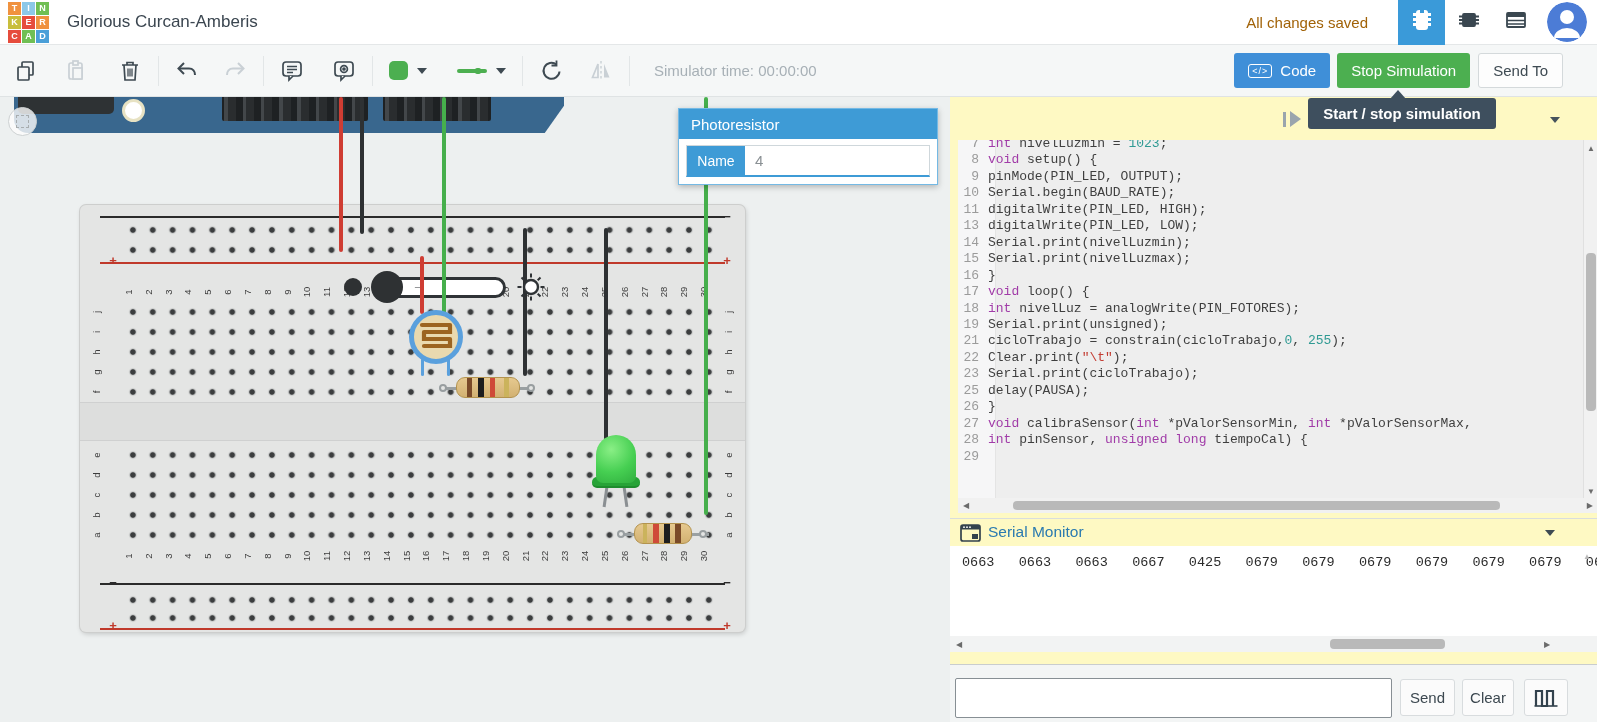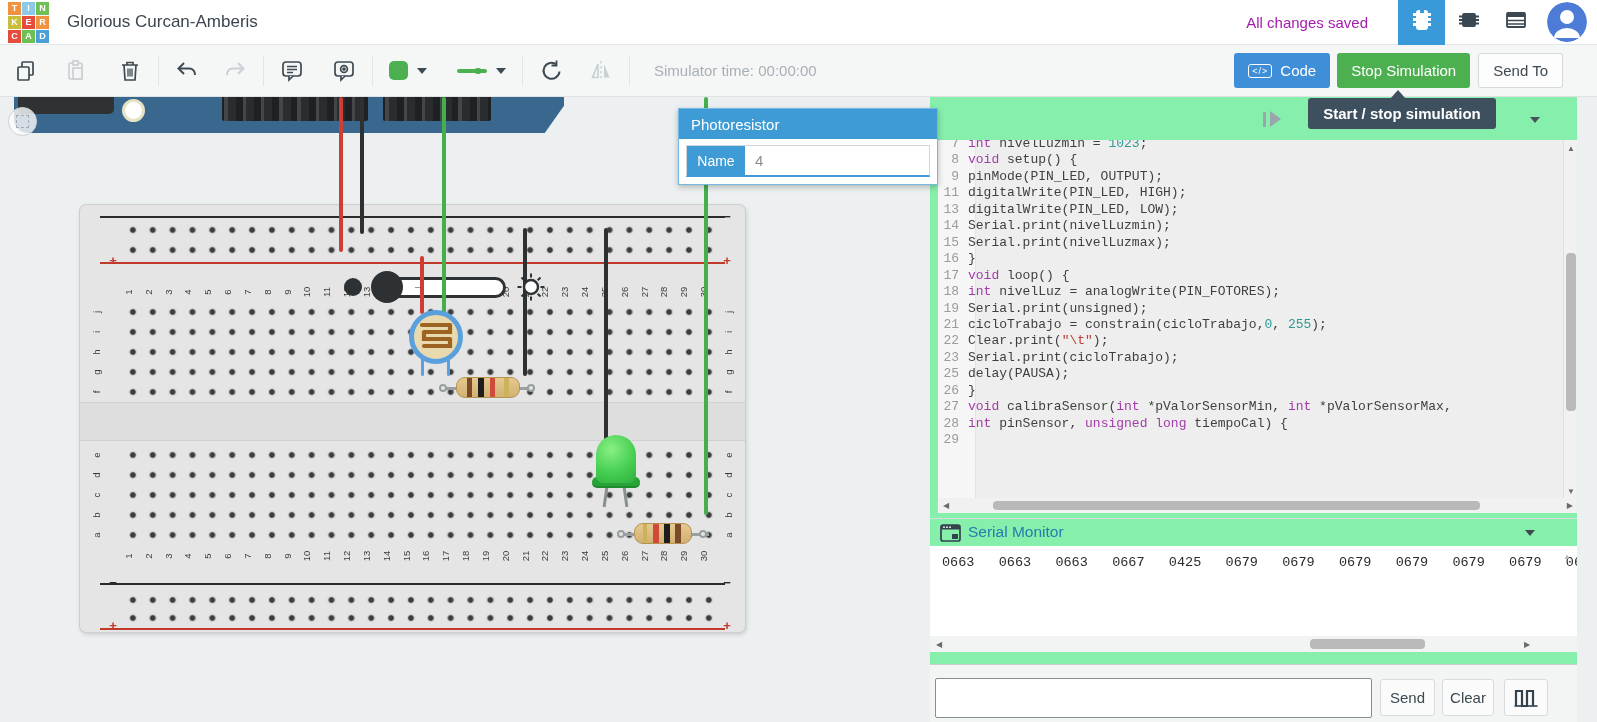--- a/index.html
+++ b/index.html
@@ -4,21 +4,21 @@
 <style>
   * { margin:0; padding:0; box-sizing:border-box; }
   html,body { width:1597px; height:722px; overflow:hidden; font-family:"Liberation Sans",sans-serif; background:#edf0f0; }
   .abs { position:absolute; }
 
   
   #header { position:absolute; left:0; top:0; width:1597px; height:45px; background:#ffffff; border-bottom:1px solid #e4e7e8; display:flex; align-items:center; z-index:40; }
   #logo-grid { width:41px; height:41px; margin-left:8px; display:grid; grid-template-columns:repeat(3,13px); grid-template-rows:repeat(3,13px); gap:1px; }
   #logo-grid span { display:flex; align-items:center; justify-content:center; color:#fff; font-size:9px; font-weight:bold; }
   #doc-title { margin-left:18px; font-size:17px; color:#3b4650; }
-  #save-status { margin-left:auto; margin-right:30px; font-size:15px; color:#a21caf; }
+  #save-status { margin-left:auto; margin-right:30px; font-size:15px; color:#a16207; }
   .hdr-btn { width:47px; height:45px; display:flex; align-items:center; justify-content:center; }
   .hdr-btn.active { background:#3a9ad9; }
   #avatar { width:40px; height:40px; margin:0 10px 0 8px; border-radius:50%; overflow:hidden; }
 
   
   #toolbar { position:absolute; left:0; top:45px; width:1597px; height:52px; background:#f5f7f7; border-bottom:1px solid #dfe3e4; display:flex; align-items:center; z-index:30; }
   .tb-btn { width:40px; height:40px; display:flex; align-items:center; justify-content:center; border-radius:3px; }
   .tb-sep { width:1px; height:30px; background:#e2e6e7; margin:0 8px; }
   .drop-btn { display:flex; align-items:center; height:40px; padding:0 8px; }
   .caret { width:0; height:0; border-left:5px solid transparent; border-right:5px solid transparent; border-top:6px solid #3e4a52; margin-left:9px; }
@@ -74,21 +74,21 @@
   #ghost-rotate::before { content:""; position:absolute; inset:7px; border:1.4px dashed #a8adaf; }
 
   
   #popup { position:absolute; left:678px; top:11px; width:260px; background:#fff; border:1px solid #74b9e4; box-shadow:0 2px 6px rgba(0,0,0,.25); z-index:10; }
   #popup-header { height:30px; background:#3e9bd6; color:#fff; font-size:15px; display:flex; align-items:center; padding-left:12px; }
   #popup-row { display:flex; margin:6px 7px 7px 7px; border:1px solid #cfd7db; border-bottom:2px solid #3e9bd6; }
   #popup-chip { width:58px; height:29px; background:#3e9bd6; color:#fff; font-size:14px; display:flex; align-items:center; justify-content:center; }
   #popup-input { flex:1; height:29px; font-size:15px; color:#8a9094; display:flex; align-items:center; padding-left:10px; background:#fff; }
 
   
-  #right-panel { position:absolute; left:930px; top:97px; width:647px; height:625px; background:#86efac; z-index:8; }
+  #right-panel { position:absolute; left:950px; top:97px; width:647px; height:625px; background:#fef9c3; z-index:8; }
   #panel-top { position:absolute; left:0; top:0; width:647px; height:43px; }
   #step-bar { position:absolute; left:333px; top:15px; width:3px; height:15px; background:#9aa5ad; }
   #step-tri { position:absolute; left:340px; top:14px; width:0; height:0; border-top:8px solid transparent; border-bottom:8px solid transparent; border-left:11px solid #9aa5ad; }
   #board-select { position:absolute; left:410px; top:13px; font-size:15px; color:#46535c; }
   #board-caret { position:absolute; left:600px; top:20px; border-left:5px solid transparent; border-right:5px solid transparent; border-top:6px solid #46535c; }
 
   #code-region { position:absolute; left:8px; top:43px; width:639px; height:373px; background:#eeeeee; overflow:hidden; }
   #code-gutter { position:absolute; left:0; top:0; width:38px; height:100%; background:#f6f6f7; border-right:1px solid #e4e4e4; }
   #code-lines { position:absolute; left:0; top:-4px; width:100%; font-family:"Liberation Mono",monospace; font-size:13px; line-height:16.45px; }
   .cl { white-space:pre; }
@@ -454,20 +454,21 @@
     <div id="board-select">1 (Arduino Uno R3)</div>
     <div id="board-caret"></div>
   </div>
 
   <div id="code-region">
     <div id="code-gutter"></div>
     <div id="code-lines">
         <div class="cl"><span class="ln">7</span><span class="ct"><span class="kw">int</span><span class="pl"> nivelLuzmin = </span><span class="num">1023</span><span class="pl">;</span></span></div>
         <div class="cl"><span class="ln">8</span><span class="ct"><span class="kw">void</span><span class="pl"> setup() {</span></span></div>
         <div class="cl"><span class="ln">9</span><span class="ct"><span class="pl">pinMode(PIN_LED, OUTPUT);</span></span></div>
+        <div class="cl"><span class="ln">10</span><span class="ct"><span class="pl">Serial.begin(BAUD_RATE);</span></span></div>
         <div class="cl"><span class="ln">11</span><span class="ct"><span class="pl">digitalWrite(PIN_LED, HIGH);</span></span></div>
         <div class="cl"><span class="ln">13</span><span class="ct"><span class="pl">digitalWrite(PIN_LED, LOW);</span></span></div>
         <div class="cl"><span class="ln">14</span><span class="ct"><span class="pl">Serial.print(nivelLuzmin);</span></span></div>
         <div class="cl"><span class="ln">15</span><span class="ct"><span class="pl">Serial.print(nivelLuzmax);</span></span></div>
         <div class="cl"><span class="ln">16</span><span class="ct"><span class="pl">}</span></span></div>
         <div class="cl"><span class="ln">17</span><span class="ct"><span class="kw">void</span><span class="pl"> loop() {</span></span></div>
         <div class="cl"><span class="ln">18</span><span class="ct"><span class="kw">int</span><span class="pl"> nivelLuz = analogWrite(PIN_FOTORES);</span></span></div>
         <div class="cl"><span class="ln">19</span><span class="ct"><span class="pl">Serial.print(unsigned);</span></span></div>
         <div class="cl"><span class="ln">21</span><span class="ct"><span class="pl">cicloTrabajo = constrain(cicloTrabajo,</span><span class="num">0</span><span class="pl">, </span><span class="num">255</span><span class="pl">);</span></span></div>
         <div class="cl"><span class="ln">22</span><span class="ct"><span class="pl">Clear.print(</span><span class="str">"\t"</span><span class="pl">);</span></span></div>

